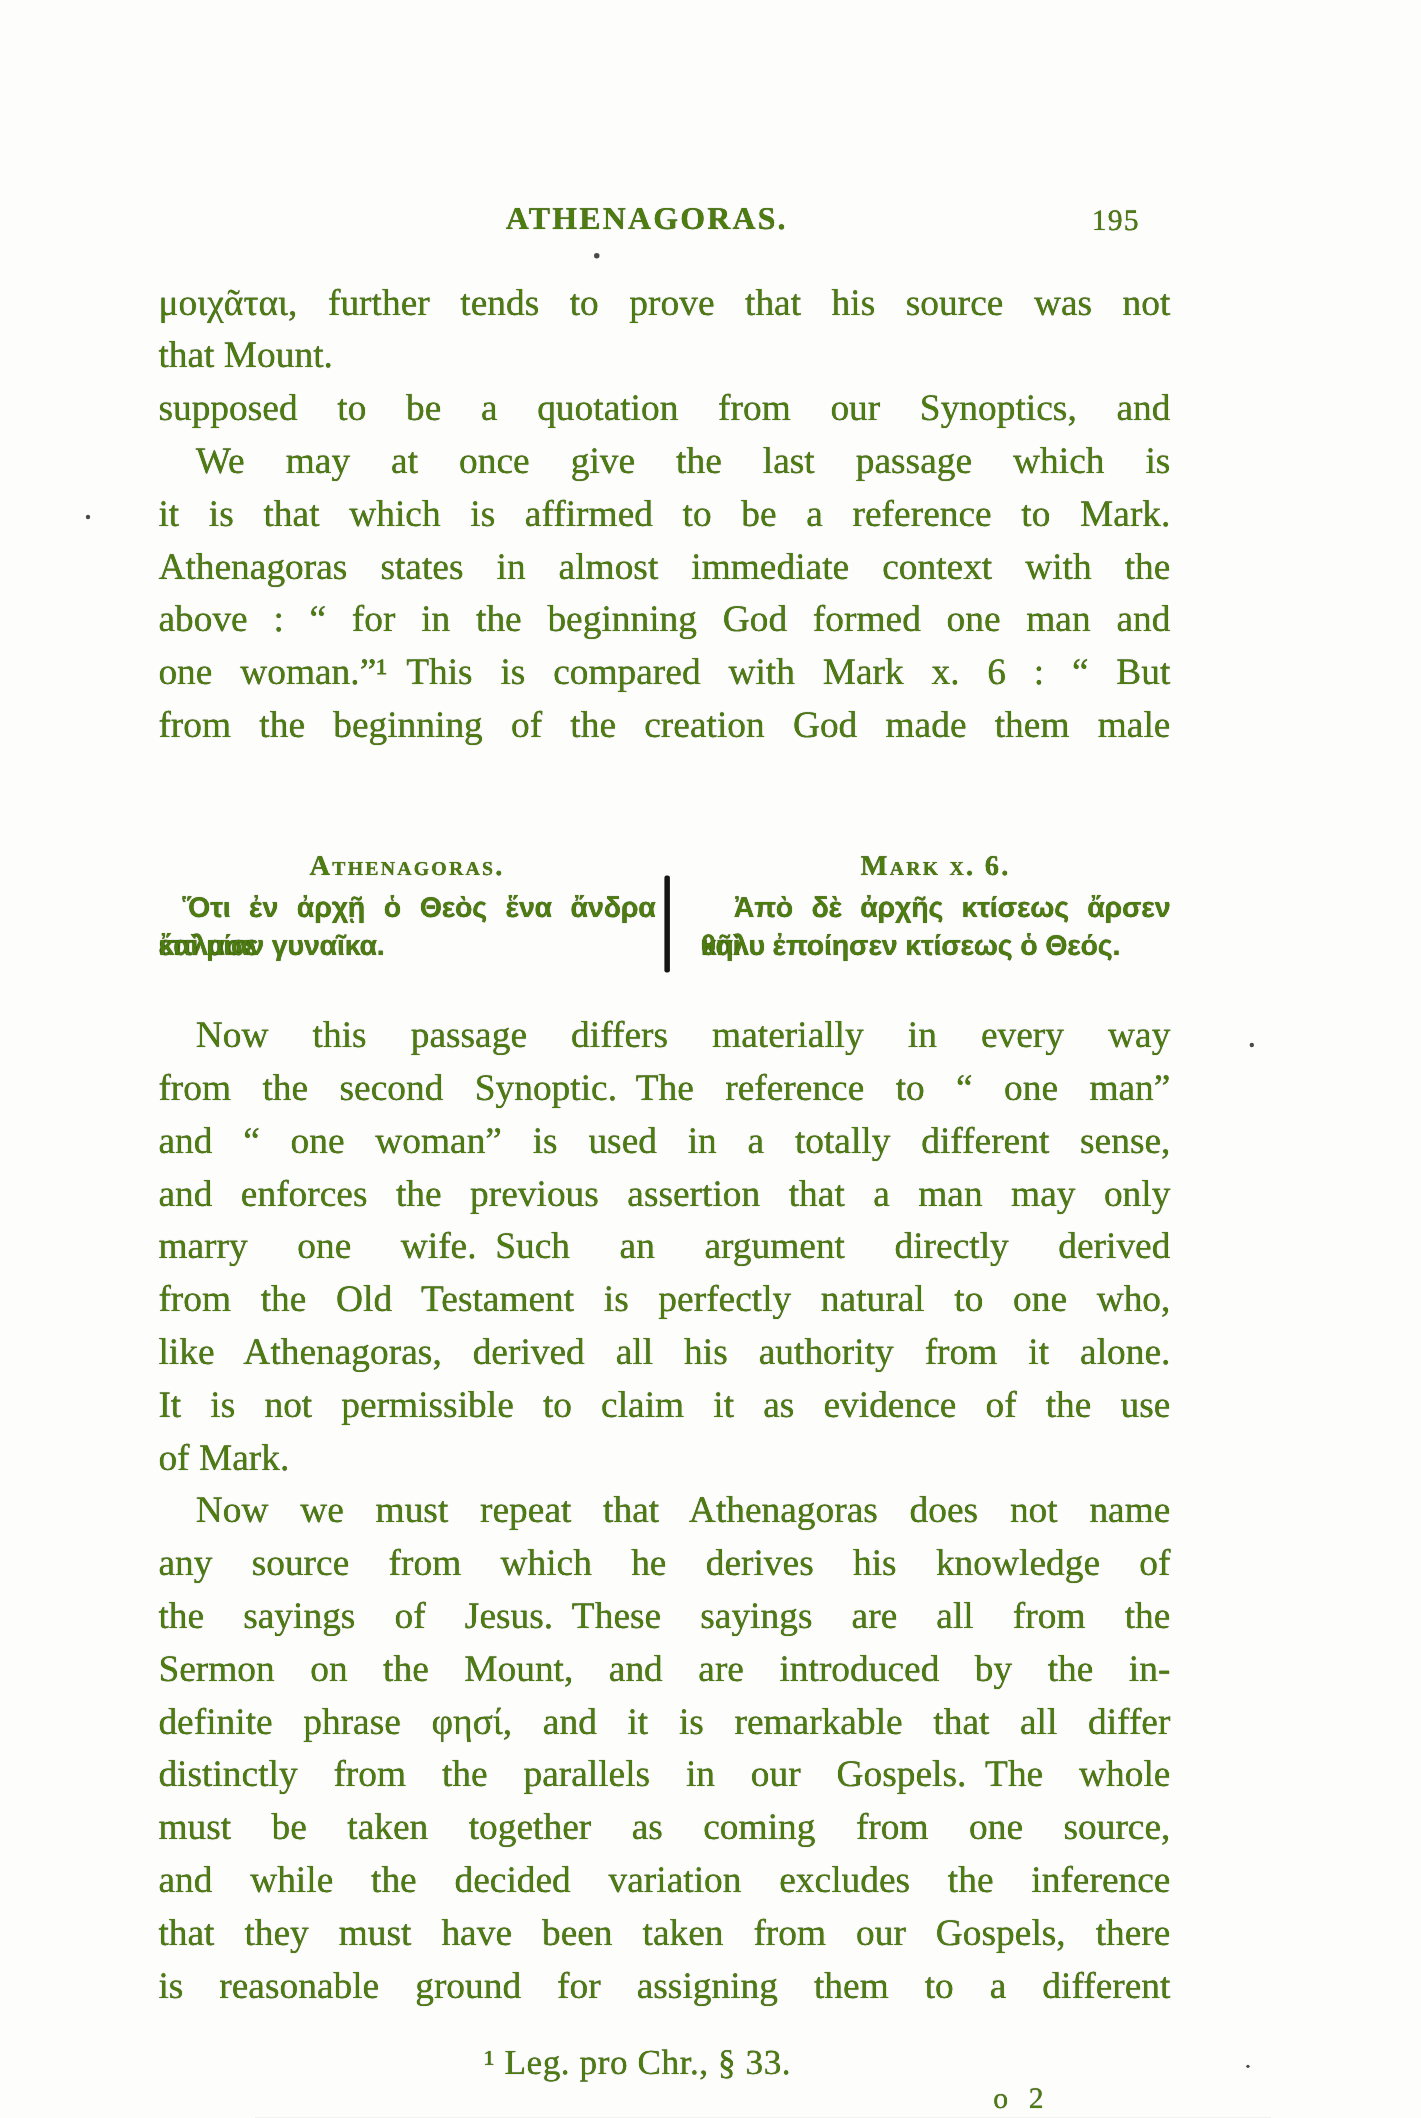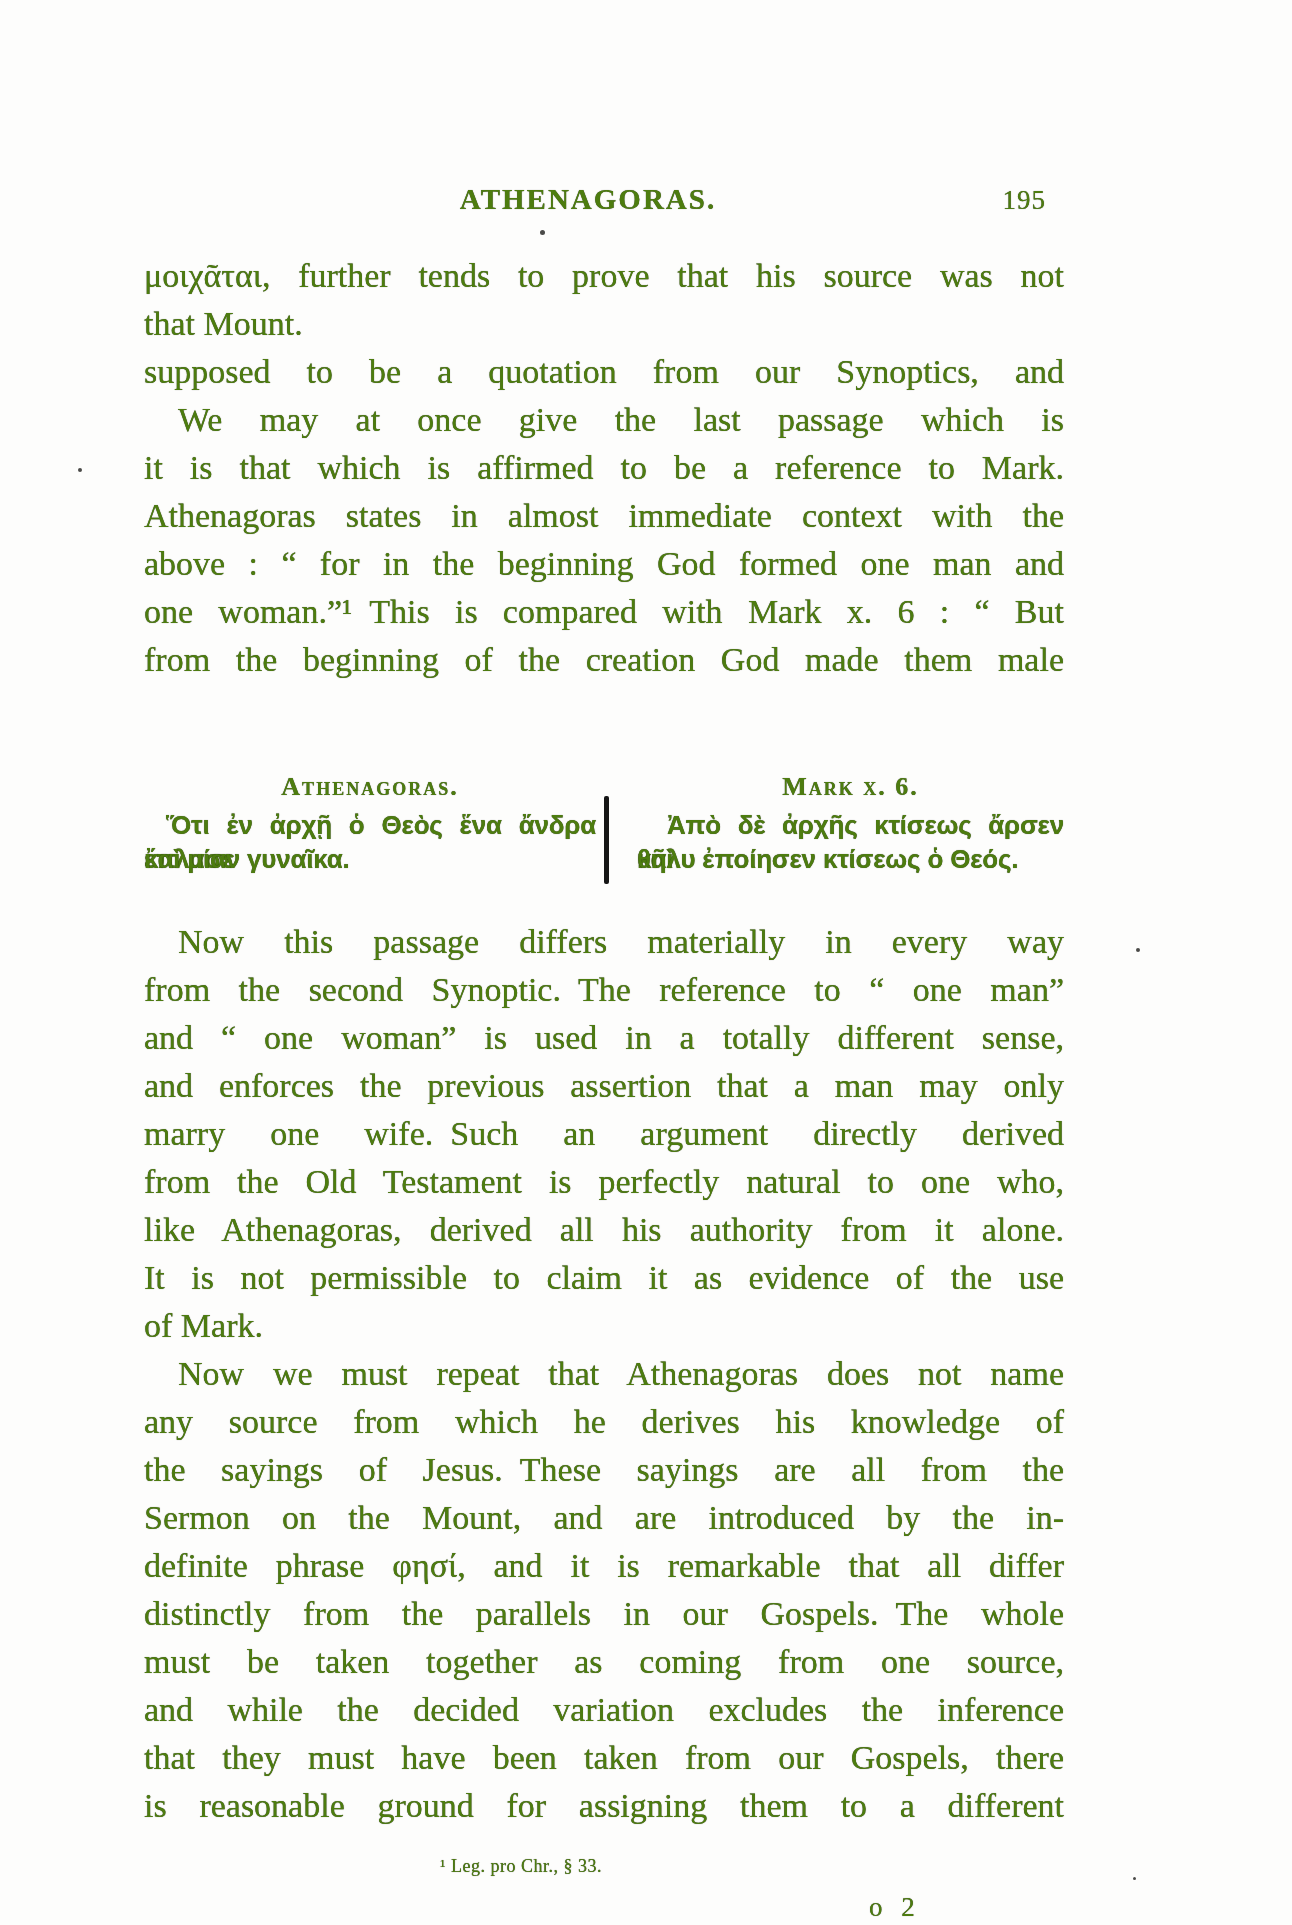--- a/index.html
+++ b/index.html
@@ -22,21 +22,21 @@
   }
   .head-title {
     display: block;
     text-align: center;
     font-size: 29px;
     letter-spacing: 2px;
     font-weight: bold;
   }
   .page-number {
     position: absolute;
-    right: 2px; top: 2px;
+    right: 12px; top: 2px;
     font-size: 27px;
     letter-spacing: 1px;
   }
 
   
   .text-block {
     position: absolute;
     left: 144px; top: 0; width: 920px; height: 1925px;
   }
   .para {
@@ -78,27 +78,27 @@
     text-align: center;
     height: 34px; line-height: 34px;
   }
   .greek { font-family: Liberation Sans, sans-serif; font-size: 26px; letter-spacing: -0.2px; margin-top: 4px; }
   .greek .tline { height: 34px; line-height: 34px; font-weight: bold; }
 
   
   .footnote {
     position: absolute;
     top: 1856px; left: 296px;
-    font-size: 18px;
+    font-size: 32px;
     letter-spacing: 0.5px;
     text-align: center;
   }
   .signature {
     position: absolute;
-    top: 1892px; left: 869px;
+    top: 1892px; left: 903px;
     font-size: 27px;
     word-spacing: 12px;
   }
 
   
   .speck {
     position: absolute;
     background: #2a2a28;
     border-radius: 50%;
     opacity: 0.85;

